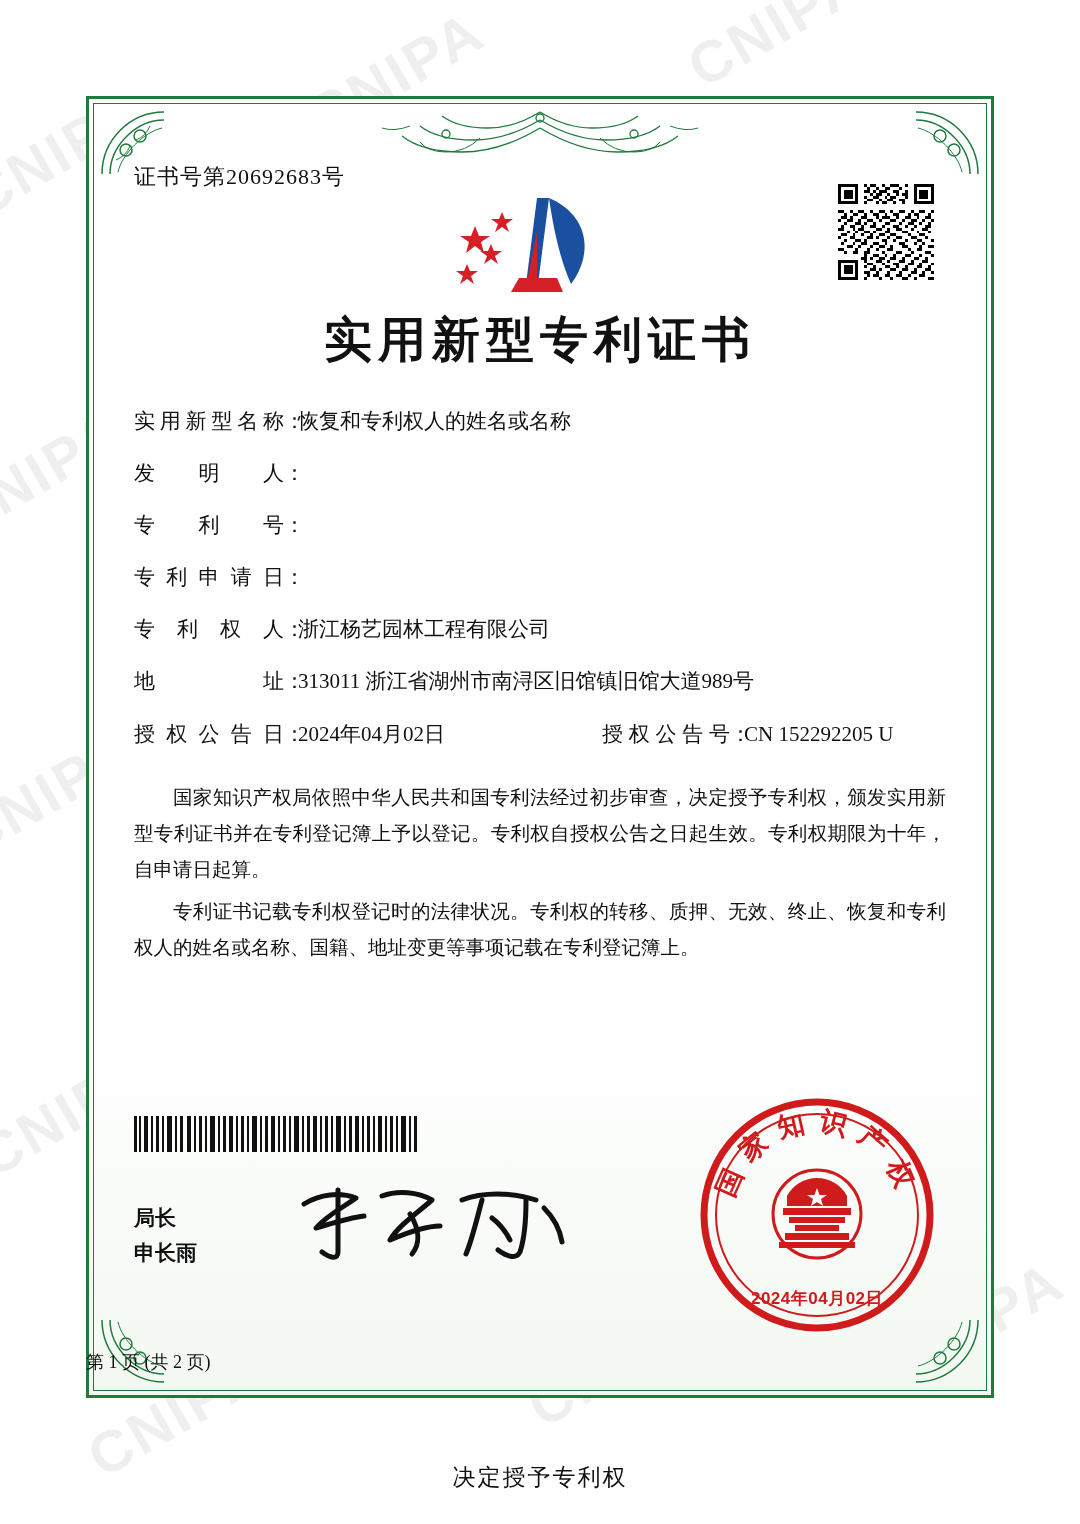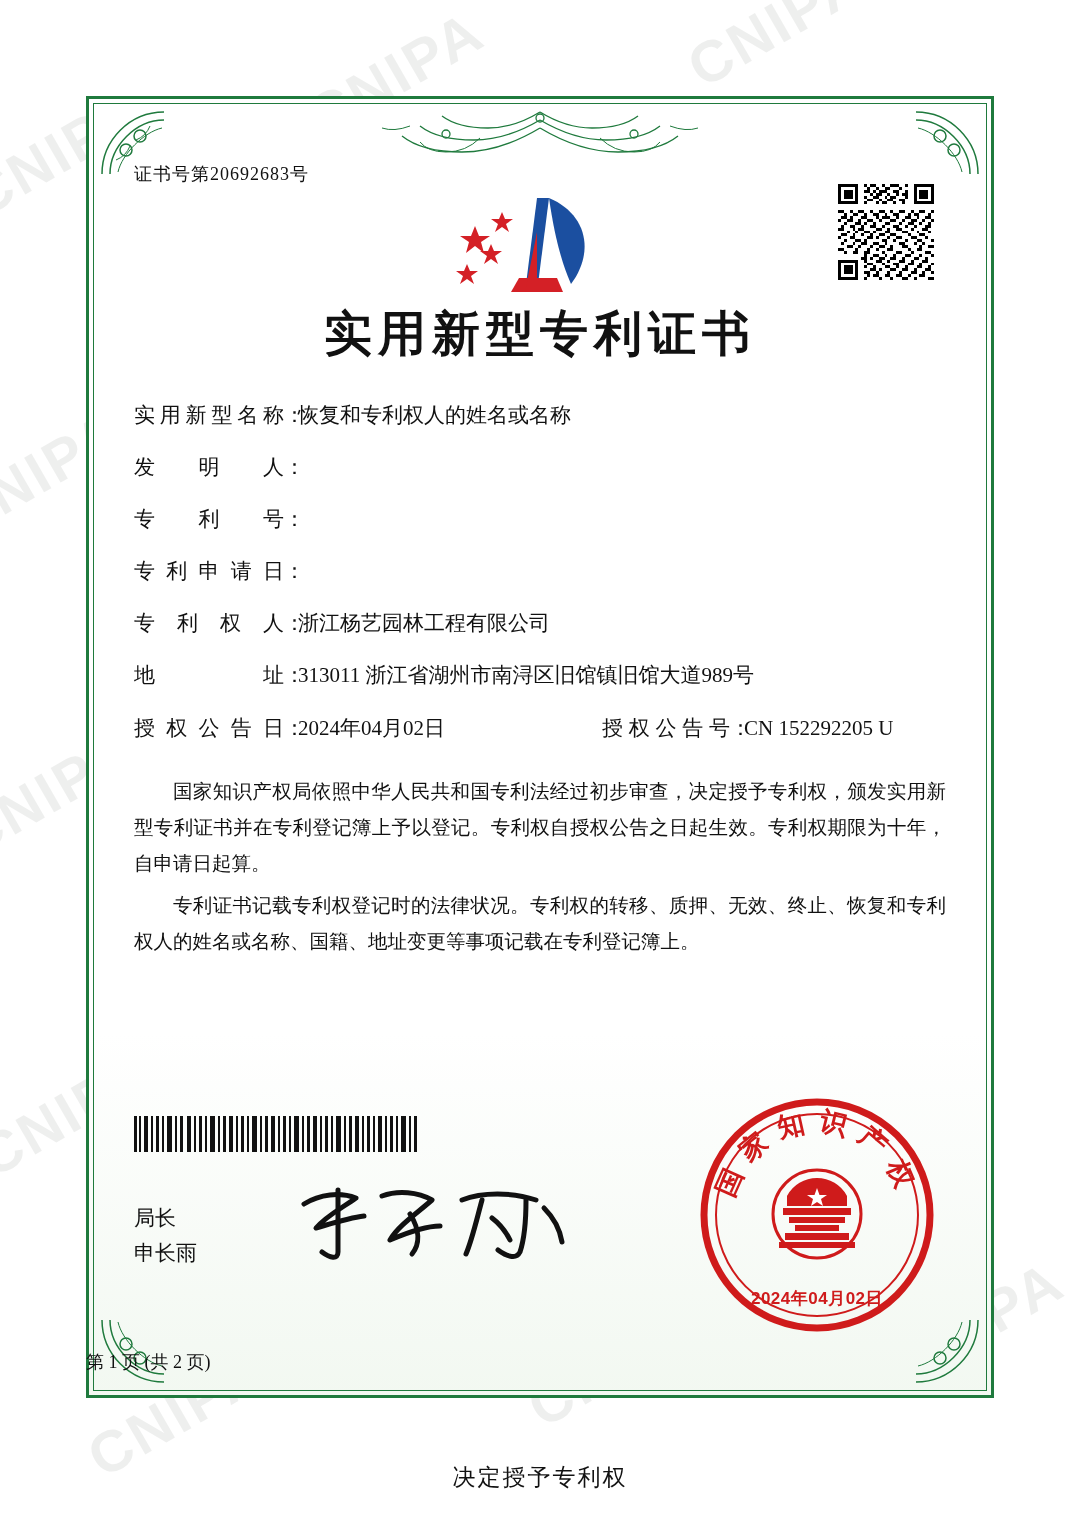--- a/index.html
+++ b/index.html
@@ -80,21 +80,21 @@
 
   
   .content {
     position: absolute;
     left: 48px;
     right: 48px;
     top: 66px;
   }
 
   .cert-no {
-    font-size: 18px;
+    font-size: 22px;
     letter-spacing: 1px;
     color: #111;
   }
 
   .emblem {
     position: absolute;
     left: 50%;
     top: 30px;
     transform: translateX(-50%);
     width: 190px;
@@ -179,21 +179,21 @@
     width: 290px;
     height: 36px;
   }
 
   .sig-block {
     position: absolute;
     left: 48px;
     top: 1105px;
     font-size: 21px;
     line-height: 1.65;
-    font-weight: normal;
+    font-weight: bold;
     color: #111;
   }
   .signature {
     position: absolute;
     left: 200px;
     top: 1078px;
     width: 300px;
     height: 90px;
   }
   .signature svg { display: block; }

